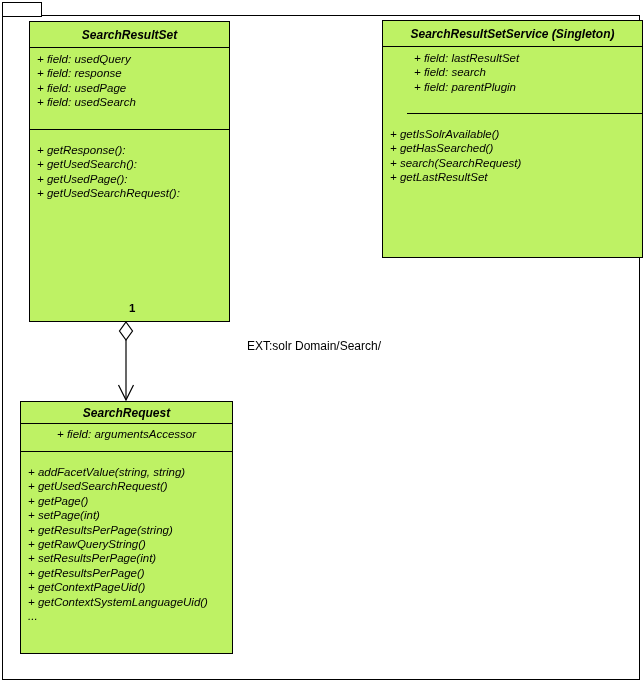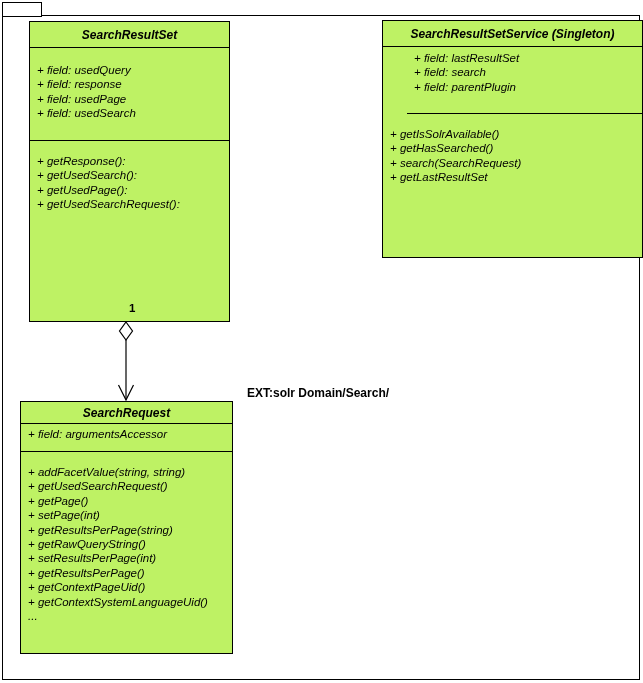--- a/index.html
+++ b/index.html
@@ -53,44 +53,43 @@
     padding: 13px 7px 0 7px;
     flex: 1 1 auto;
   }
   .row {
     font-size: 11.5px;
     line-height: 14.4px;
     white-space: pre;
   }
   #cls1 { left: 29px;  top: 21px;  width: 201px; height: 301px; }
   #cls1 .cls-title  { height: 26px; }
-  #cls1 .cls-fields { height: 82px; margin-top: 11px; }
+  #cls1 .cls-fields { height: 82px; }
   #cls2 { left: 382px; top: 20px;  width: 261px; height: 238px; }
   #cls2 .cls-title  { height: 26px; }
   #cls2 .cls-fields { height: 67px; margin-left: 24px; }
   #cls3 { left: 20px;  top: 401px; width: 213px; height: 253px; }
   #cls3 .cls-title  { height: 22px; }
-  #cls3 .cls-fields { height: 28px; padding-top: 3px; }
+  #cls3 .cls-fields { height: 28px; padding-top: 3px; text-align: center; }
   .multiplicity {
     position: absolute;
     left: 129px; top: 302px;
     font-size: 11.5px;
     font-weight: bold;
   }
   .connector {
     position: absolute;
     left: 106px; top: 321px;
   }
   .note-label {
     position: absolute;
     left: 247px; top: 339px;
     font-size: 12px;
-    font-weight: bold;
+    font-weight: normal;
     white-space: pre;
-    margin-top: 47px;
   }
 </style>
 </head>
 <body>
 
 <div class="canvas">
 
   <div class="frame"></div>
   <div class="frame-tab"></div>
 

